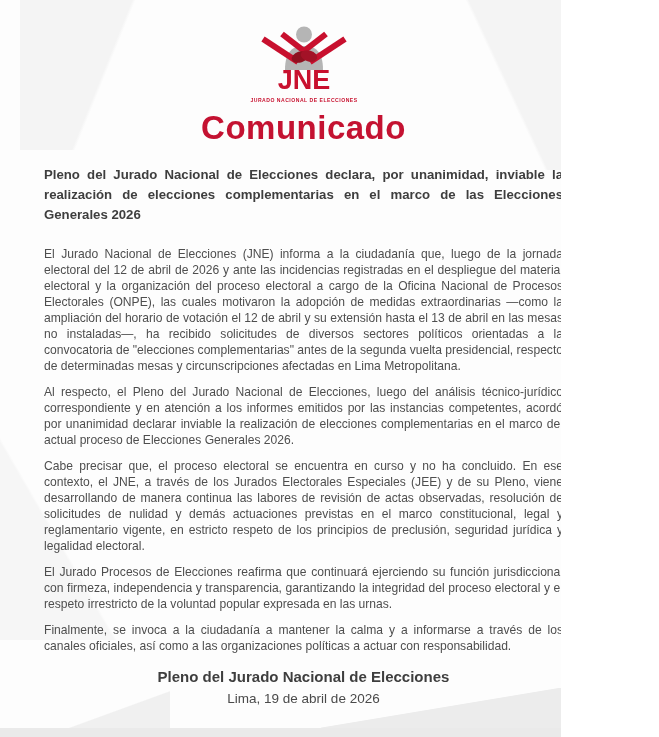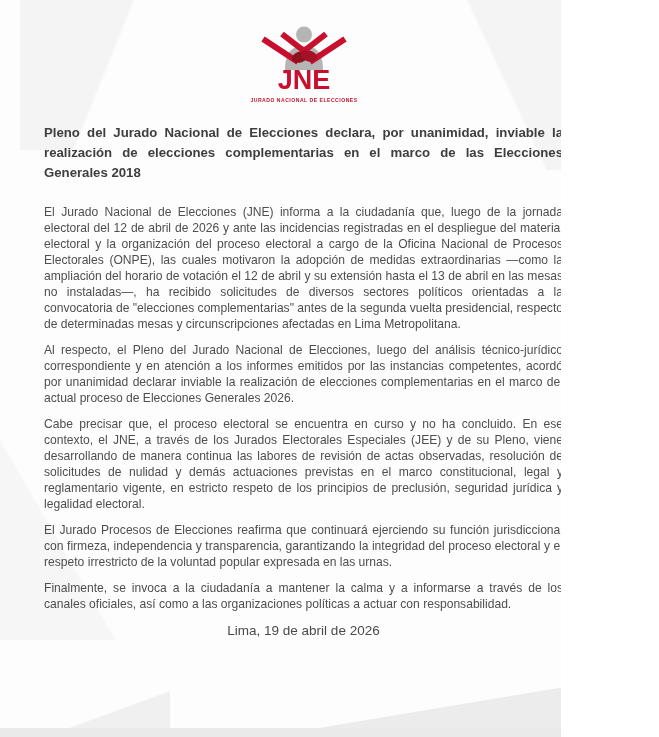--- a/index.html
+++ b/index.html
@@ -82,27 +82,29 @@
         <path d="M77,9 L55,26"></path>
       </g>
 
       <ellipse cx="51" cy="32" rx="8.5" ry="5.5" transform="rotate(-18 51 32)" fill="#8e1120"></ellipse>
       <ellipse cx="60" cy="31" rx="8.5" ry="5.5" transform="rotate(16 60 31)" fill="#a31227"></ellipse>
 
       <text x="55" y="64" text-anchor="middle" font-size="27" font-weight="bold" fill="#c8102e">JNE</text>
       <text x="55" y="76.5" text-anchor="middle" font-size="5.1" font-weight="bold" letter-spacing="0.5" fill="#c8102e">JURADO NACIONAL DE ELECCIONES</text>
     </svg>
 
+    <h1 class="title" id="title" style="color: rgb(196, 18, 49);">Comunicado</h1>
 
-    <p class="headline" id="headline" style="color: rgb(62, 62, 62);">Pleno del Jurado Nacional de Elecciones declara, por unanimidad, inviable la realización de elecciones complementarias en el marco de las Elecciones Generales 2018</p>
+    <p class="headline" id="headline" style="color: rgb(62, 62, 62);">Pleno del Jurado Nacional de Elecciones declara, por unanimidad, inviable la realización de elecciones complementarias en el marco de las Elecciones Generales 2026</p>
 
     <div id="paragraphs" style="color: rgb(78, 78, 78);">
         <p class="body-paragraph"><span>El Jurado Nacional de Elecciones (JNE) informa a la ciudadanía que, luego de la jornada electoral del 12 de abril de 2026 y ante las incidencias registradas en el despliegue del material electoral y la organización del proceso electoral a cargo de la Oficina Nacional de Procesos Electorales (ONPE), las cuales motivaron la adopción de medidas extraordinarias —como la ampliación del horario de votación el 12 de abril y su extensión hasta el 13 de abril en las mesas no instaladas—, ha recibido solicitudes de diversos sectores políticos orientadas a la convocatoria de "elecciones complementarias" antes de la segunda vuelta presidencial, respecto de determinadas mesas y circunscripciones afectadas en Lima Metropolitana.</span></p>
         <p class="body-paragraph"><span>Al respecto, el Pleno del Jurado Nacional de Elecciones, luego del análisis técnico-jurídico correspondiente y en atención a los informes emitidos por las instancias competentes, acordó </span><strong>por unanimidad declarar inviable</strong><span> la realización de elecciones complementarias en el marco del actual proceso de Elecciones Generales 2026.</span></p>
         <p class="body-paragraph"><span>Cabe precisar que, el proceso electoral se encuentra en curso y no ha concluido. En ese contexto, el JNE, a través de los Jurados Electorales Especiales (JEE) y de su Pleno, viene desarrollando de manera continua las labores de revisión de actas observadas, resolución de solicitudes de nulidad y demás actuaciones previstas en el marco constitucional, legal y reglamentario vigente, en estricto respeto de los principios de preclusión, seguridad jurídica y legalidad electoral.</span></p>
         <p class="body-paragraph"><span>El Jurado Procesos de Elecciones reafirma que continuará ejerciendo su función jurisdiccional con firmeza, independencia y transparencia, garantizando la integridad del proceso electoral y el respeto irrestricto de la voluntad popular expresada en las urnas.</span></p>
         <p class="body-paragraph"><span>Finalmente, se invoca a la ciudadanía a mantener la calma y a informarse a través de los canales oficiales, así como a las organizaciones políticas a actuar con responsabilidad.</span></p>
       </div>
 
+    <p class="signature-name" id="sig-name" style="color: rgb(62, 62, 62);">Pleno del Jurado Nacional de Elecciones</p>
     <p class="signature-date" id="sig-date" style="color: rgb(74, 74, 74);">Lima, 19 de abril de 2026</p>
 
   </div>
 </div>
 
 </body></html>

